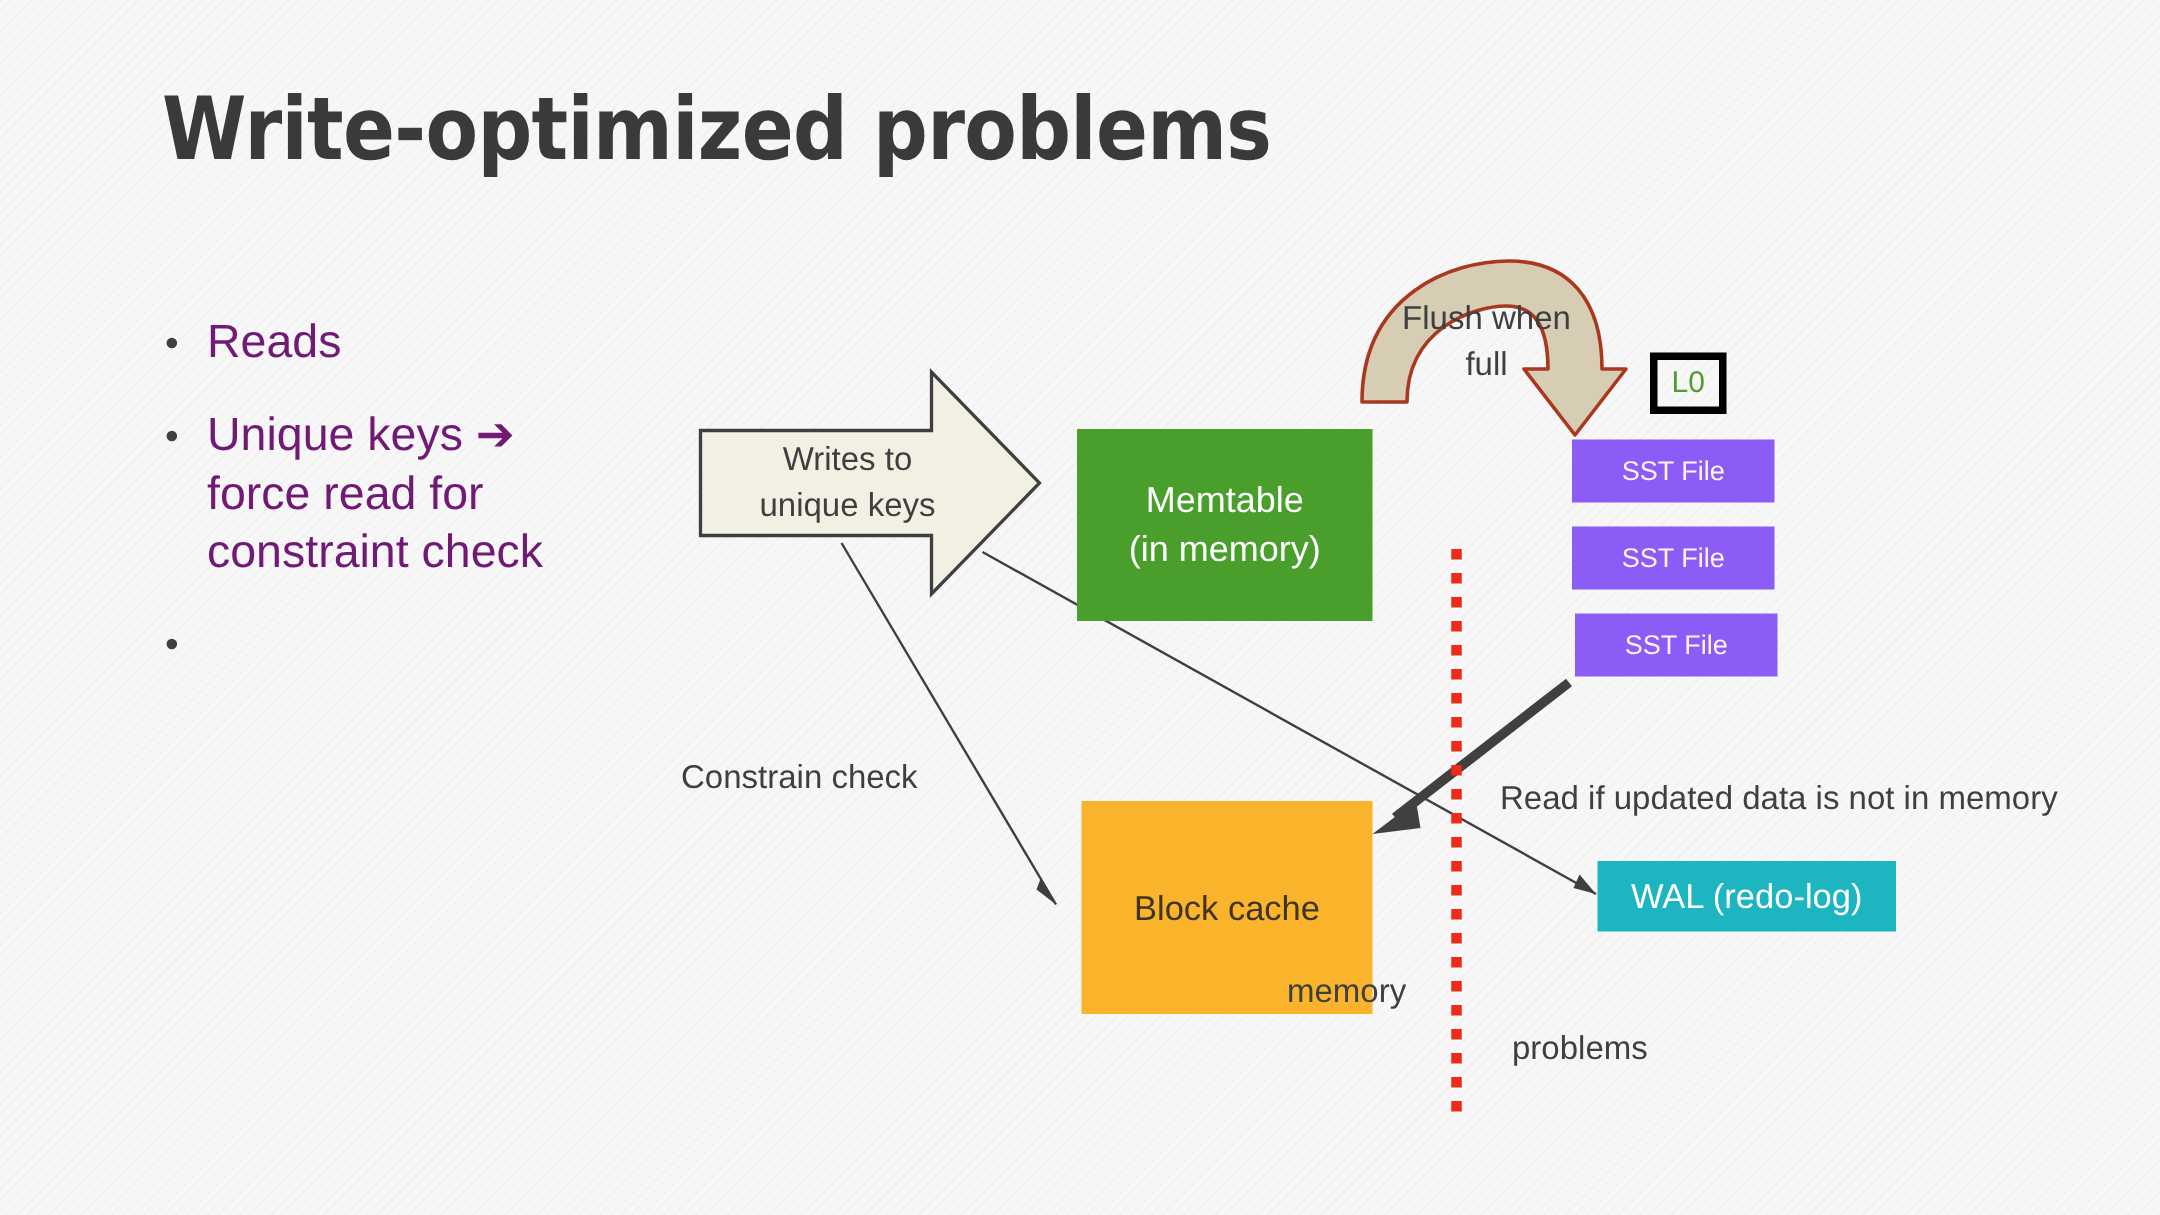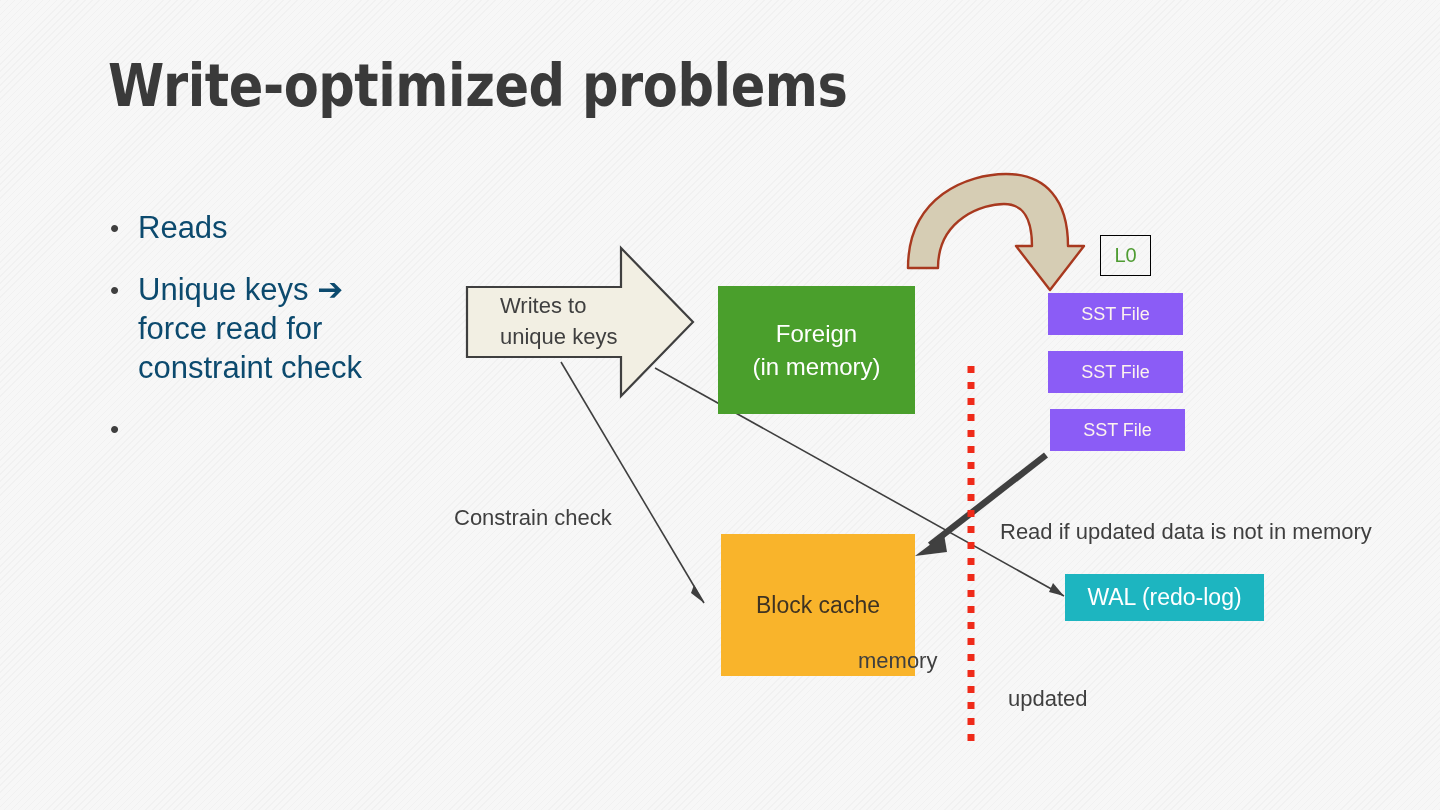--- a/index.html
+++ b/index.html
@@ -61,21 +61,21 @@
     line-height: 40px;
     color: #3f3f3f;
     text-align: left;
     padding-left: 6px;
     box-sizing: border-box;
   }
   .bullet .btext {
     font-family: "Liberation Sans", sans-serif;
     font-size: 31px;
     line-height: 39px;
-    color: #0c4a6e;
+    color: #701a75;
     white-space: pre-line;
   }
 
   
   .diagram {
     position: absolute;
     left: 0; top: 0;
     width: 1440px; height: 810px;
   }
   .svg-layer {
@@ -128,37 +128,38 @@
     font-size: 18px;
   }
   .sst1 { left: 1048px; top: 293px; }
   .sst2 { left: 1048px; top: 351px; }
   .sst3 { left: 1050px; top: 409px; }
 
   .l0 {
     left: 1100px; top: 235px;
     width: 51px; height: 41px;
     background: transparent;
-    border: 1px solid #000000;
+    border: 5px solid #000000;
     color: #4f9c32;
     font-size: 20px;
   }
 
   
   .dlabel {
     position: absolute;
     font-family: "Liberation Sans", sans-serif;
     color: #3f3f3f;
     white-space: pre-line;
   }
   .lbl-writes {
     left: 500px; top: 290px;
     width: 130px;
     font-size: 22px;
     line-height: 31px;
+    text-align: center;
     color: #3f3f3f;
   }
   .lbl-flush {
     left: 920px; top: 196px;
     width: 142px;
     font-size: 22px;
     line-height: 31px;
     text-align: center;
   }
   .lbl-constrain {
@@ -237,36 +238,38 @@
         <line x1="1046" y1="455" x2="930" y2="545" stroke="#404040" stroke-width="6.5"></line>
         <polygon points="915,556 944,534 947,552" fill="#404040"></polygon>
       </g>
 
       <line x1="971" y1="366" x2="971" y2="747" stroke="#ef2a19" stroke-width="7" stroke-dasharray="7 9" stroke-linecap="butt"></line>
     </svg>
 
     <div class="dlabel lbl-writes">Writes to
 unique keys</div>
 
-
-    <div class="box memtable">Foreign
+    <div class="dlabel lbl-flush">Flush when
+full</div>
+
+    <div class="box memtable">Memtable
 (in memory)</div>
 
     <div class="box wal">WAL (redo-log)</div>
 
     <div class="box blockcache">Block cache</div>
 
     <div class="box l0">L0</div>
 
     <div class="box sst sst1">SST File</div>
     <div class="box sst sst2">SST File</div>
     <div class="box sst sst3">SST File</div>
 
     <div class="dlabel lbl-constrain">Constrain check</div>
 
     <div class="dlabel lbl-read">Read if updated data is not in memory</div>
 
     <div class="dlabel lbl-memory">memory</div>
 
-    <div class="dlabel lbl-storage">updated</div>
+    <div class="dlabel lbl-storage">problems</div>
 
   </div>
 </div>
 
 </body></html>

